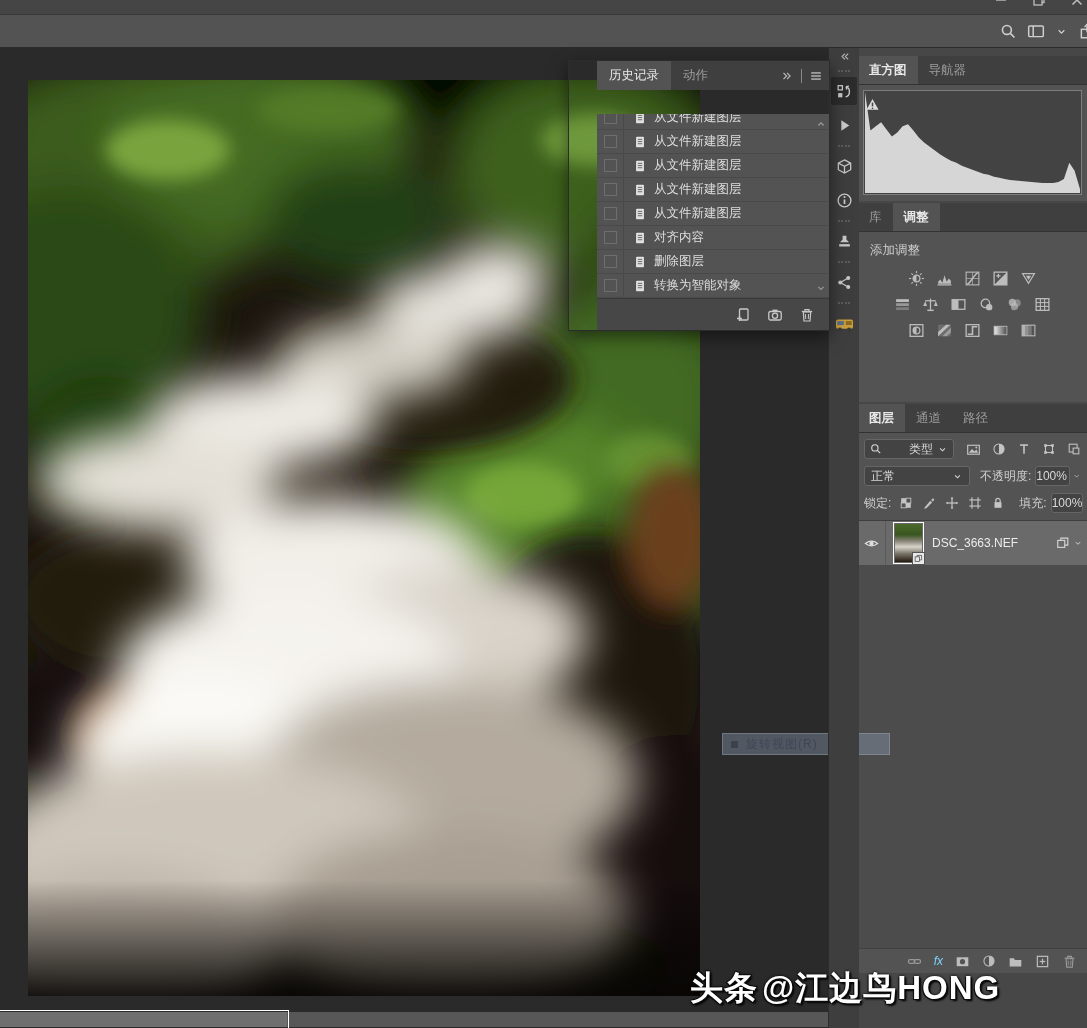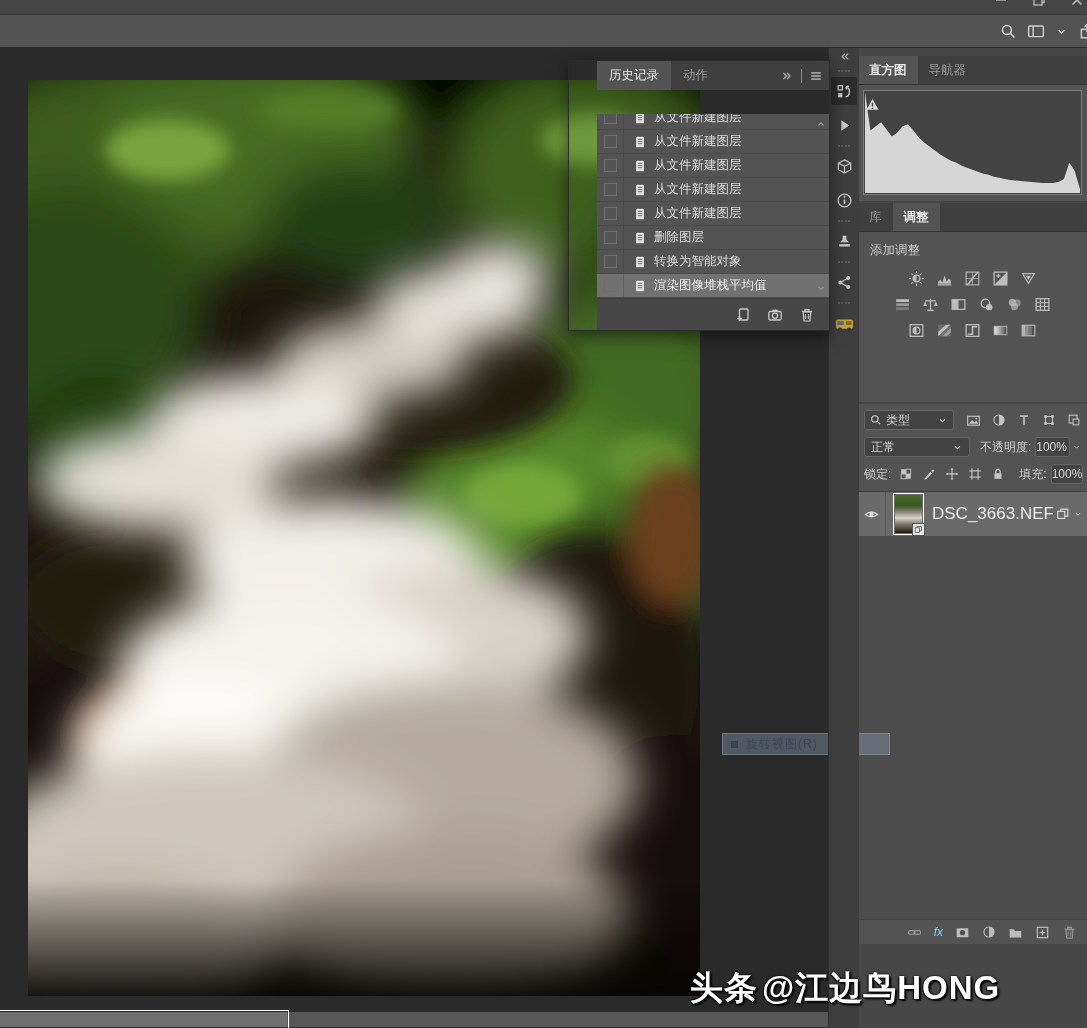--- a/index.html
+++ b/index.html
@@ -93,41 +93,41 @@
   .adj-row{display:flex;justify-content:center;gap:9px;margin-top:9px;}
   .adj-ic{width:19px;height:17px;display:flex;align-items:center;justify-content:center;color:#bdbdbd;}
 
   
   .lay-ctl{padding:6px 6px 0 6px;}
   .fieldbox{background:#434343;border:1px solid #666;border-radius:3px;height:20px;
             display:flex;align-items:center;box-sizing:border-box;color:#d9d9d9;font-size:12px;}
   .row-flex{display:flex;align-items:center;}
   .filter-row{margin-bottom:7px;}
   .kind-box{width:90px;padding:0 5px;gap:4px;}
-  .kind-box .lbl{flex:1;}
+  .kind-box .lbl{flex:1;text-align:right;}
   .filter-icons{display:flex;gap:11px;margin-left:12px;color:#c5c5c5;}
   .blend-row{margin-bottom:7px;}
   .blend-box{width:113px;padding:0 6px;justify-content:space-between;}
   .small-lbl{font-size:12px;color:#cfcfcf;margin:0 4px 0 10px;white-space:nowrap;}
   .val-box{width:37px;justify-content:flex-start;}
   .lock-row{padding-bottom:7px;}
   .lock-icons{display:flex;gap:9px;margin:0 4px;color:#c5c5c5;align-items:center;}
   .tiny-chev{color:#b5b5b5;margin-left:2px;}
 
   .layer-list{background:#4c4c4c;height:452px;position:relative;border-top:1px solid #3e3e3e;}
   .layer-row{height:44px;background:#6a6a6a;display:flex;align-items:center;}
   .eye-well{width:27px;height:100%;border-right:1px solid #5a5a5a;display:flex;align-items:center;
             justify-content:center;color:#e0e0e0;flex:0 0 27px;}
   .thumb-wrap{margin:0 10px 0 9px;position:relative;width:27px;height:38px;}
   .thumb{width:27px;height:38px;background:
      linear-gradient(180deg,#4a6b2a 0%,#3a5520 28%,#8a8578 45%,#d8d4cb 60%,#7a7468 78%,#24190f 100%);
      outline:1px solid #fff;outline-offset:1px;}
   .so-badge{position:absolute;right:-3px;bottom:-3px;width:11px;height:11px;background:#e9e9e9;
             border:1px solid #555;display:flex;align-items:center;justify-content:center;}
-  .layer-name{font-size:17px;color:#ececec;flex:1;}
+  .layer-name{font-size:12px;color:#ececec;flex:1;}
   .layer-badges{display:flex;align-items:center;gap:3px;color:#d5d5d5;padding-right:4px;}
   .layers-footer{position:absolute;left:0;bottom:0;width:229px;height:25px;background:#535353;
                  border-top:1px solid #404040;display:flex;align-items:center;justify-content:flex-end;
                  gap:12px;padding-right:10px;box-sizing:border-box;color:#bdbdbd;}
   .dim{opacity:.65;}
 </style>
 </head>
 <body>
 
 <svg width="0" height="0" style="position:absolute">
@@ -597,43 +597,43 @@
         </div>
     </div>
     <div class="h-row">
         <div class="h-inner">
       <div class="h-well">
             <span class="h-chk"></span>
           </div>
       <svg class="h-doc" viewBox="0 0 16 16" width="14" height="14">
             <use href="#s-doc"></use>
           </svg>
-      <span class="h-label">删除图层</span>
+      <span class="h-label">对齐内容</span>
         </div>
     </div>
     <div class="h-row">
         <div class="h-inner">
       <div class="h-well">
             <span class="h-chk"></span>
           </div>
       <svg class="h-doc" viewBox="0 0 16 16" width="14" height="14">
             <use href="#s-doc"></use>
           </svg>
-      <span class="h-label">转换为智能对象</span>
-        </div>
-    </div>
-    <div class="h-row selected">
+      <span class="h-label">删除图层</span>
+        </div>
+    </div>
+    <div class="h-row">
         <div class="h-inner">
       <div class="h-well">
             <span class="h-chk"></span>
           </div>
       <svg class="h-doc" viewBox="0 0 16 16" width="14" height="14">
             <use href="#s-doc"></use>
           </svg>
-      <span class="h-label">渲染图像堆栈平均值</span>
+      <span class="h-label">转换为智能对象</span>
         </div>
     </div>
     <div class="hp-scroll">
       <svg viewBox="0 0 16 16" width="12" height="12">
           <use href="#s-chevup"></use>
         </svg>
       <svg viewBox="0 0 16 16" width="12" height="12">
           <use href="#s-chevdown"></use>
         </svg>
     </div>
@@ -822,20 +822,25 @@
         <span class="adj-ic">
             <svg viewBox="0 0 16 16" width="17" height="17">
               <use href="#a-sc"></use>
             </svg>
           </span>
       </div>
     </div>
   </div>
 
   <div style="margin-top:2px">
+    <div class="tabbar">
+      <div class="tab active">图层</div>
+      <div class="tab">通道</div>
+      <div class="tab">路径</div>
+    </div>
     <div class="panel-body lay-ctl">
       <div class="row-flex filter-row">
         <div class="fieldbox kind-box">
           <svg viewBox="0 0 16 16" width="12" height="12">
               <use href="#s-search"></use>
             </svg>
           <span class="lbl">类型</span>
           <svg viewBox="0 0 16 16" width="11" height="11">
               <use href="#s-chevdown"></use>
             </svg>

